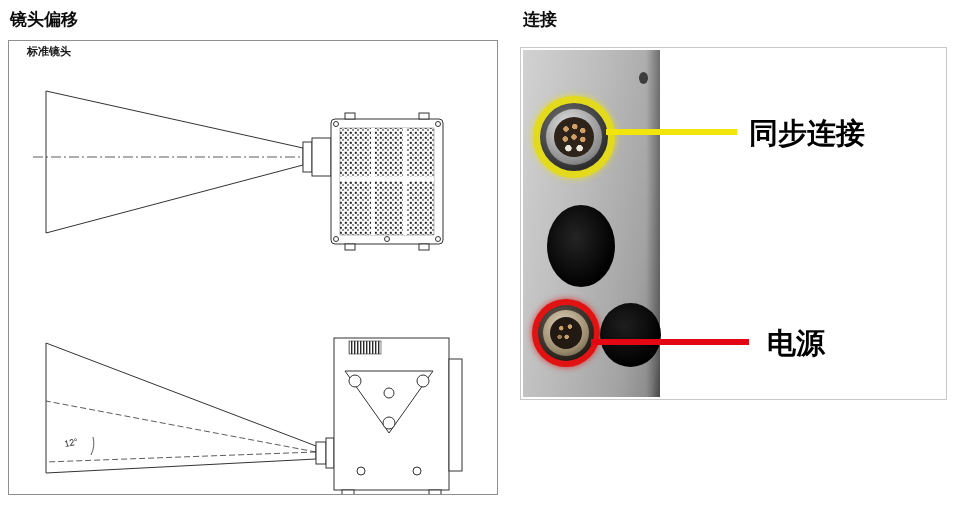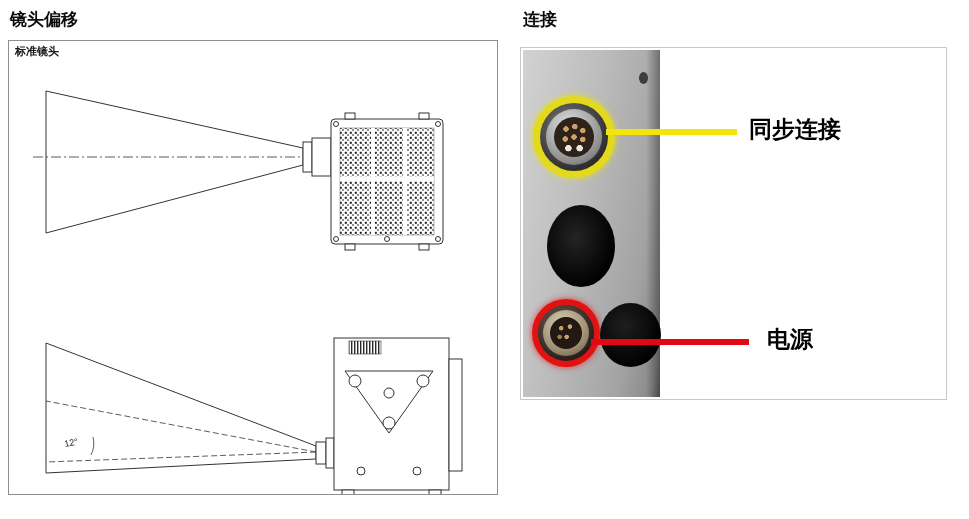--- a/index.html
+++ b/index.html
@@ -6,21 +6,21 @@
   body { width:969px; height:519px; font-family:"Liberation Sans", sans-serif; color:#111; }
   .page { position:relative; width:969px; height:519px; background:#fff; overflow:hidden; }
 
   .section-title { position:absolute; margin:0; font-size:17px; font-weight:bold; color:#0d0d0d; }
   .title-lens { left:10px; top:8px; }
   .title-conn { left:513px; top:8px;margin-left:10px; }
 
   
   .drawing-box { position:absolute; left:8px; top:40px; width:490px; height:455px;
                  border:1px solid #8f8f8f; background:#fff; box-sizing:border-box; }
-  .box-label { position:absolute; left:6px; top:3px; font-size:11px; font-weight:bold; color:#1a1a1a; z-index:2; }
+  .box-label { position:absolute; left:18px; top:3px; font-size:11px; font-weight:bold; color:#1a1a1a; z-index:2; }
   .drawing { position:absolute; left:0; top:0; width:488px; height:453px; }
 
   
   .photo-box { position:absolute; left:520px; top:47px; width:427px; height:353px;
                border:1px solid #c8c8c8; background:#fff; box-sizing:border-box; }
   .panel-photo { position:absolute; left:2px; top:2px; width:137px; height:347px;
                  background:linear-gradient(100deg,#d2d2d2 0%, #bdbdbd 40%, #a3a3a3 78%, #8a8a8a 95%, #6e6e6e 100%); }
   .photo-shadow { position:absolute; right:0; top:0; width:14px; height:100%;
                   background:linear-gradient(to right, rgba(0,0,0,0), rgba(0,0,0,0.35)); }
 
@@ -60,21 +60,21 @@
         radial-gradient(circle at 35% 35%, #caa06a 0 2px, rgba(0,0,0,0) 2.5px),
         radial-gradient(circle at 62% 30%, #caa06a 0 2px, rgba(0,0,0,0) 2.5px),
         radial-gradient(circle at 52% 62%, #caa06a 0 2px, rgba(0,0,0,0) 2.5px),
         radial-gradient(circle at 30% 62%, #9a7a50 0 2px, rgba(0,0,0,0) 2.5px),
         #221912; }
 
   .callout-line { position:absolute; }
   .line-sync  { left:85px; top:81px;  width:131px; height:6px; background:#f2e50b; }
   .line-power { left:70px; top:291px; width:158px; height:6px; background:#e30613; }
 
-  .callout-label { position:absolute; font-size:23px; font-weight:bold; color:#000; white-space:nowrap; }
+  .callout-label { position:absolute; font-size:29px; font-weight:bold; color:#000; white-space:nowrap; }
   .label-sync  { left:228px; top:66px; }
   .label-power { left:246px; top:276px; }
 </style>
 </head>
 <body>
 
 <div class="page">
 
   <h2 class="section-title title-lens">镜头偏移</h2>
 

